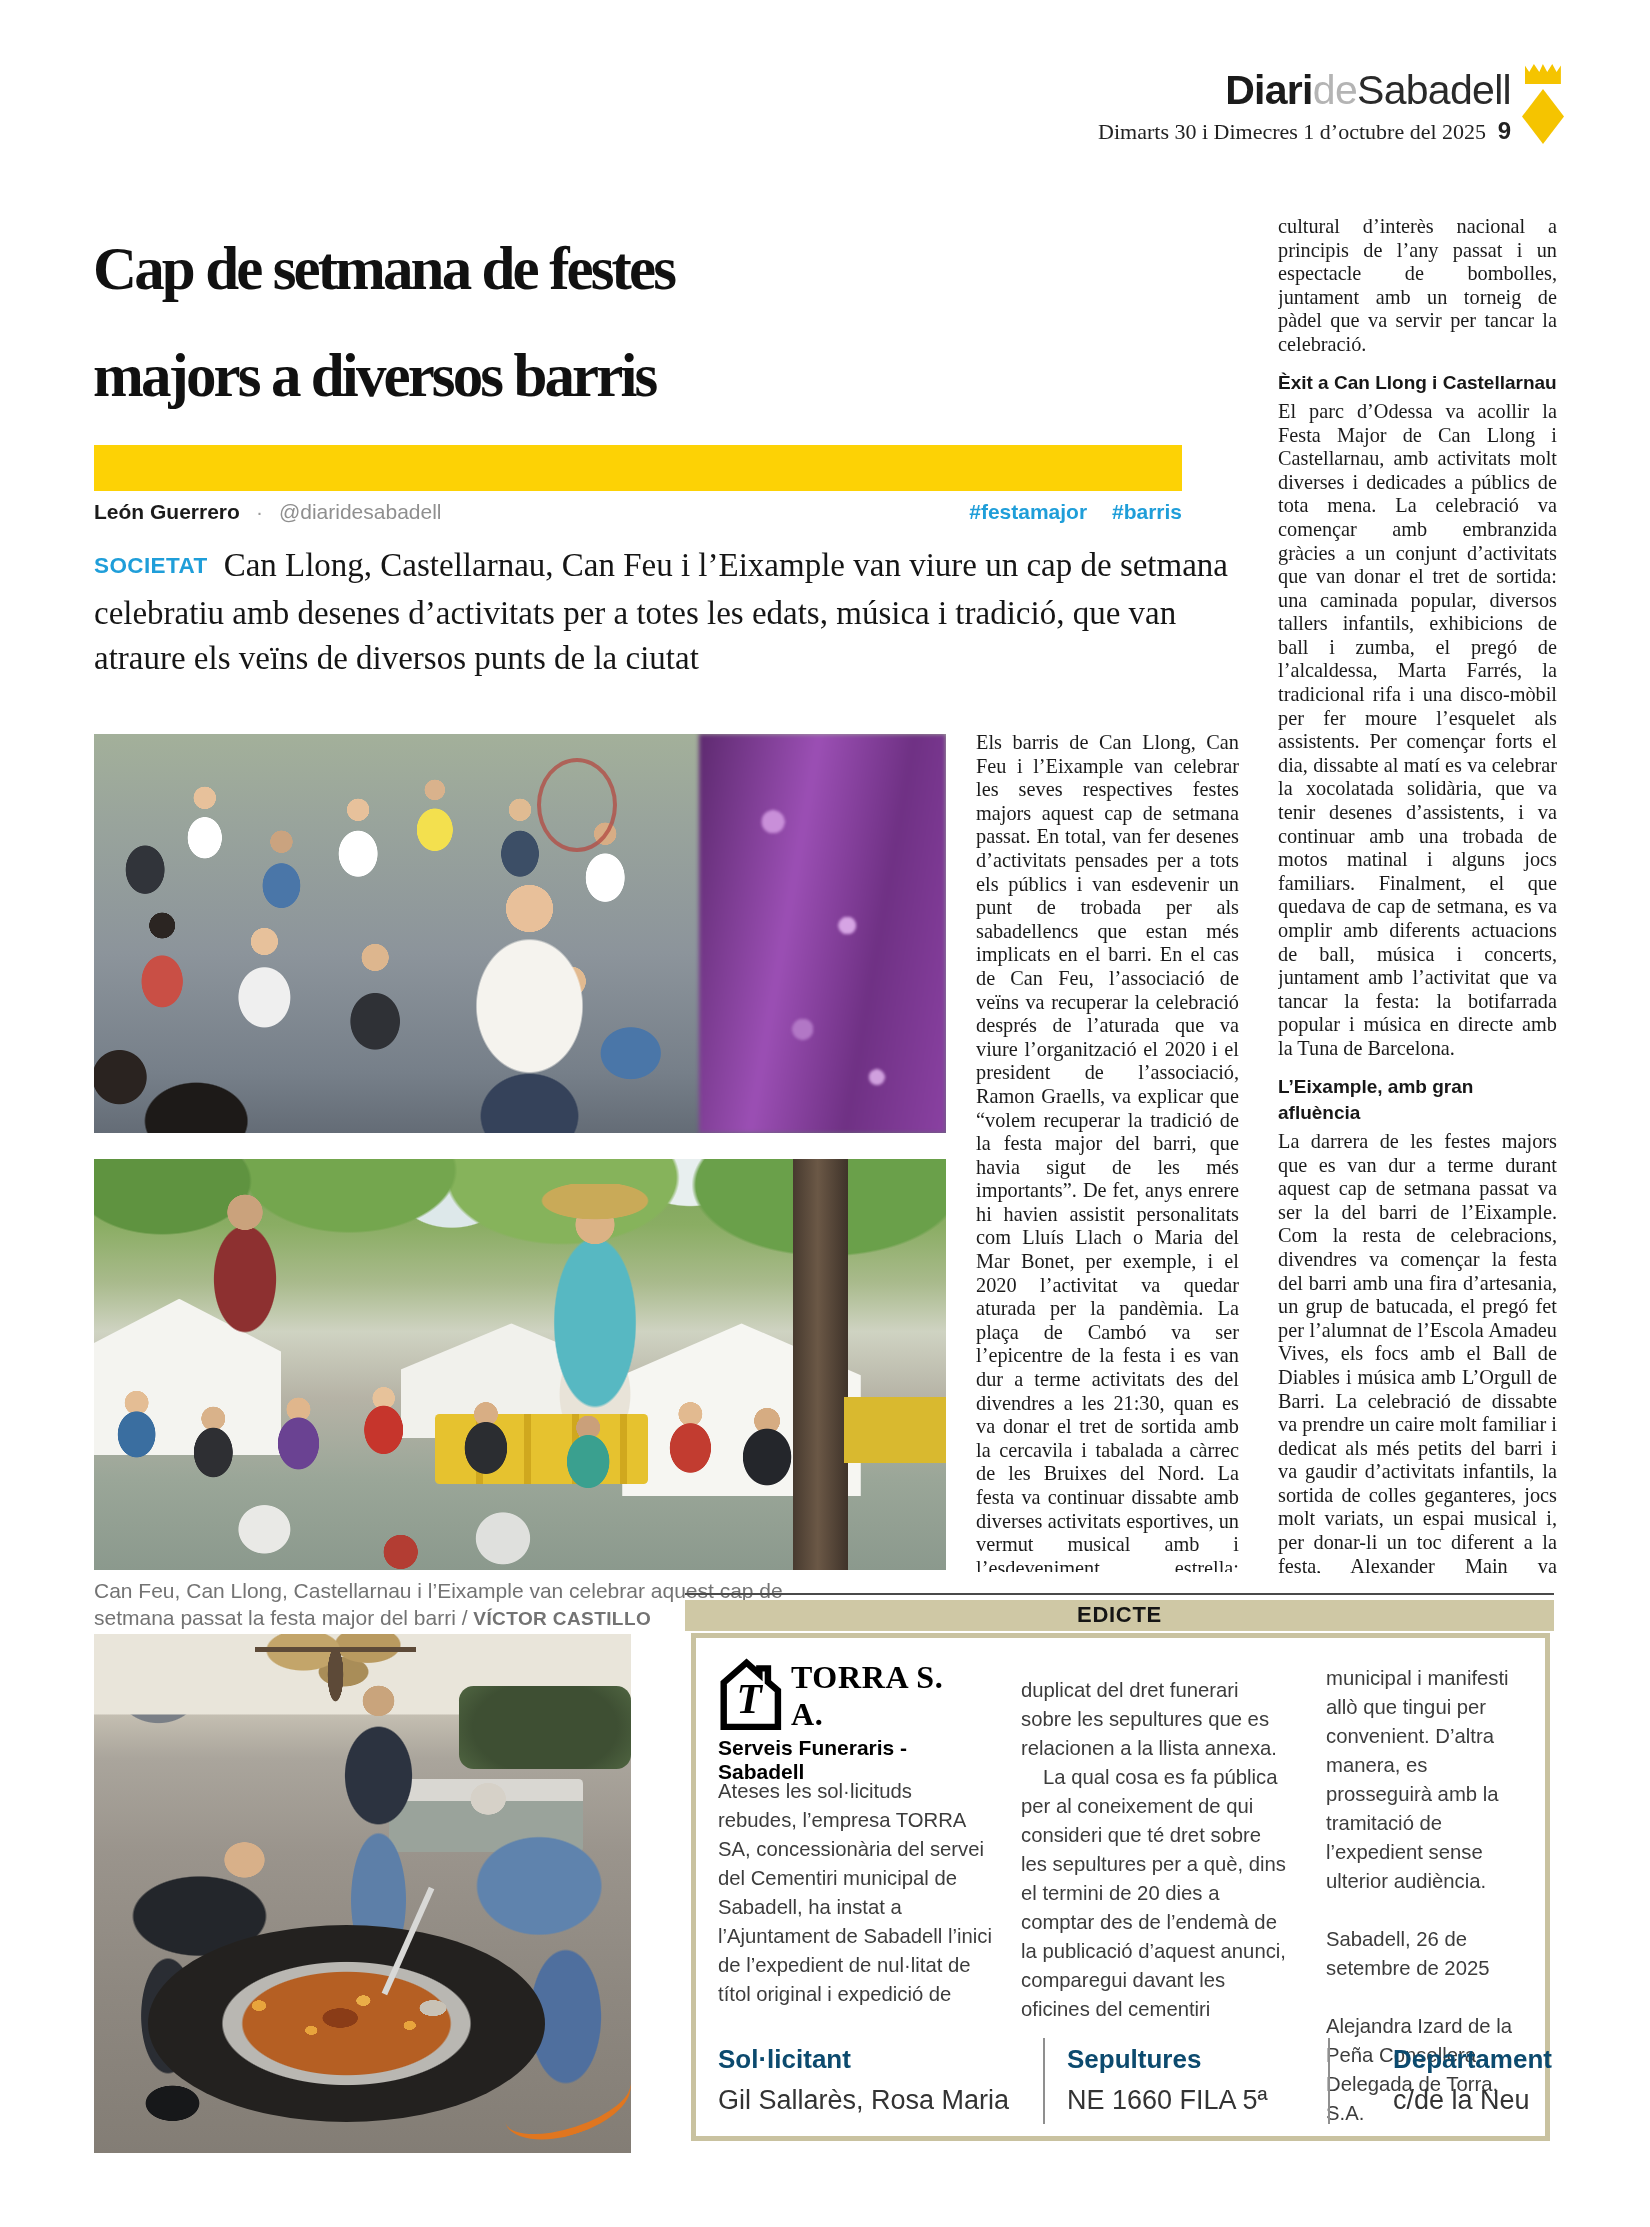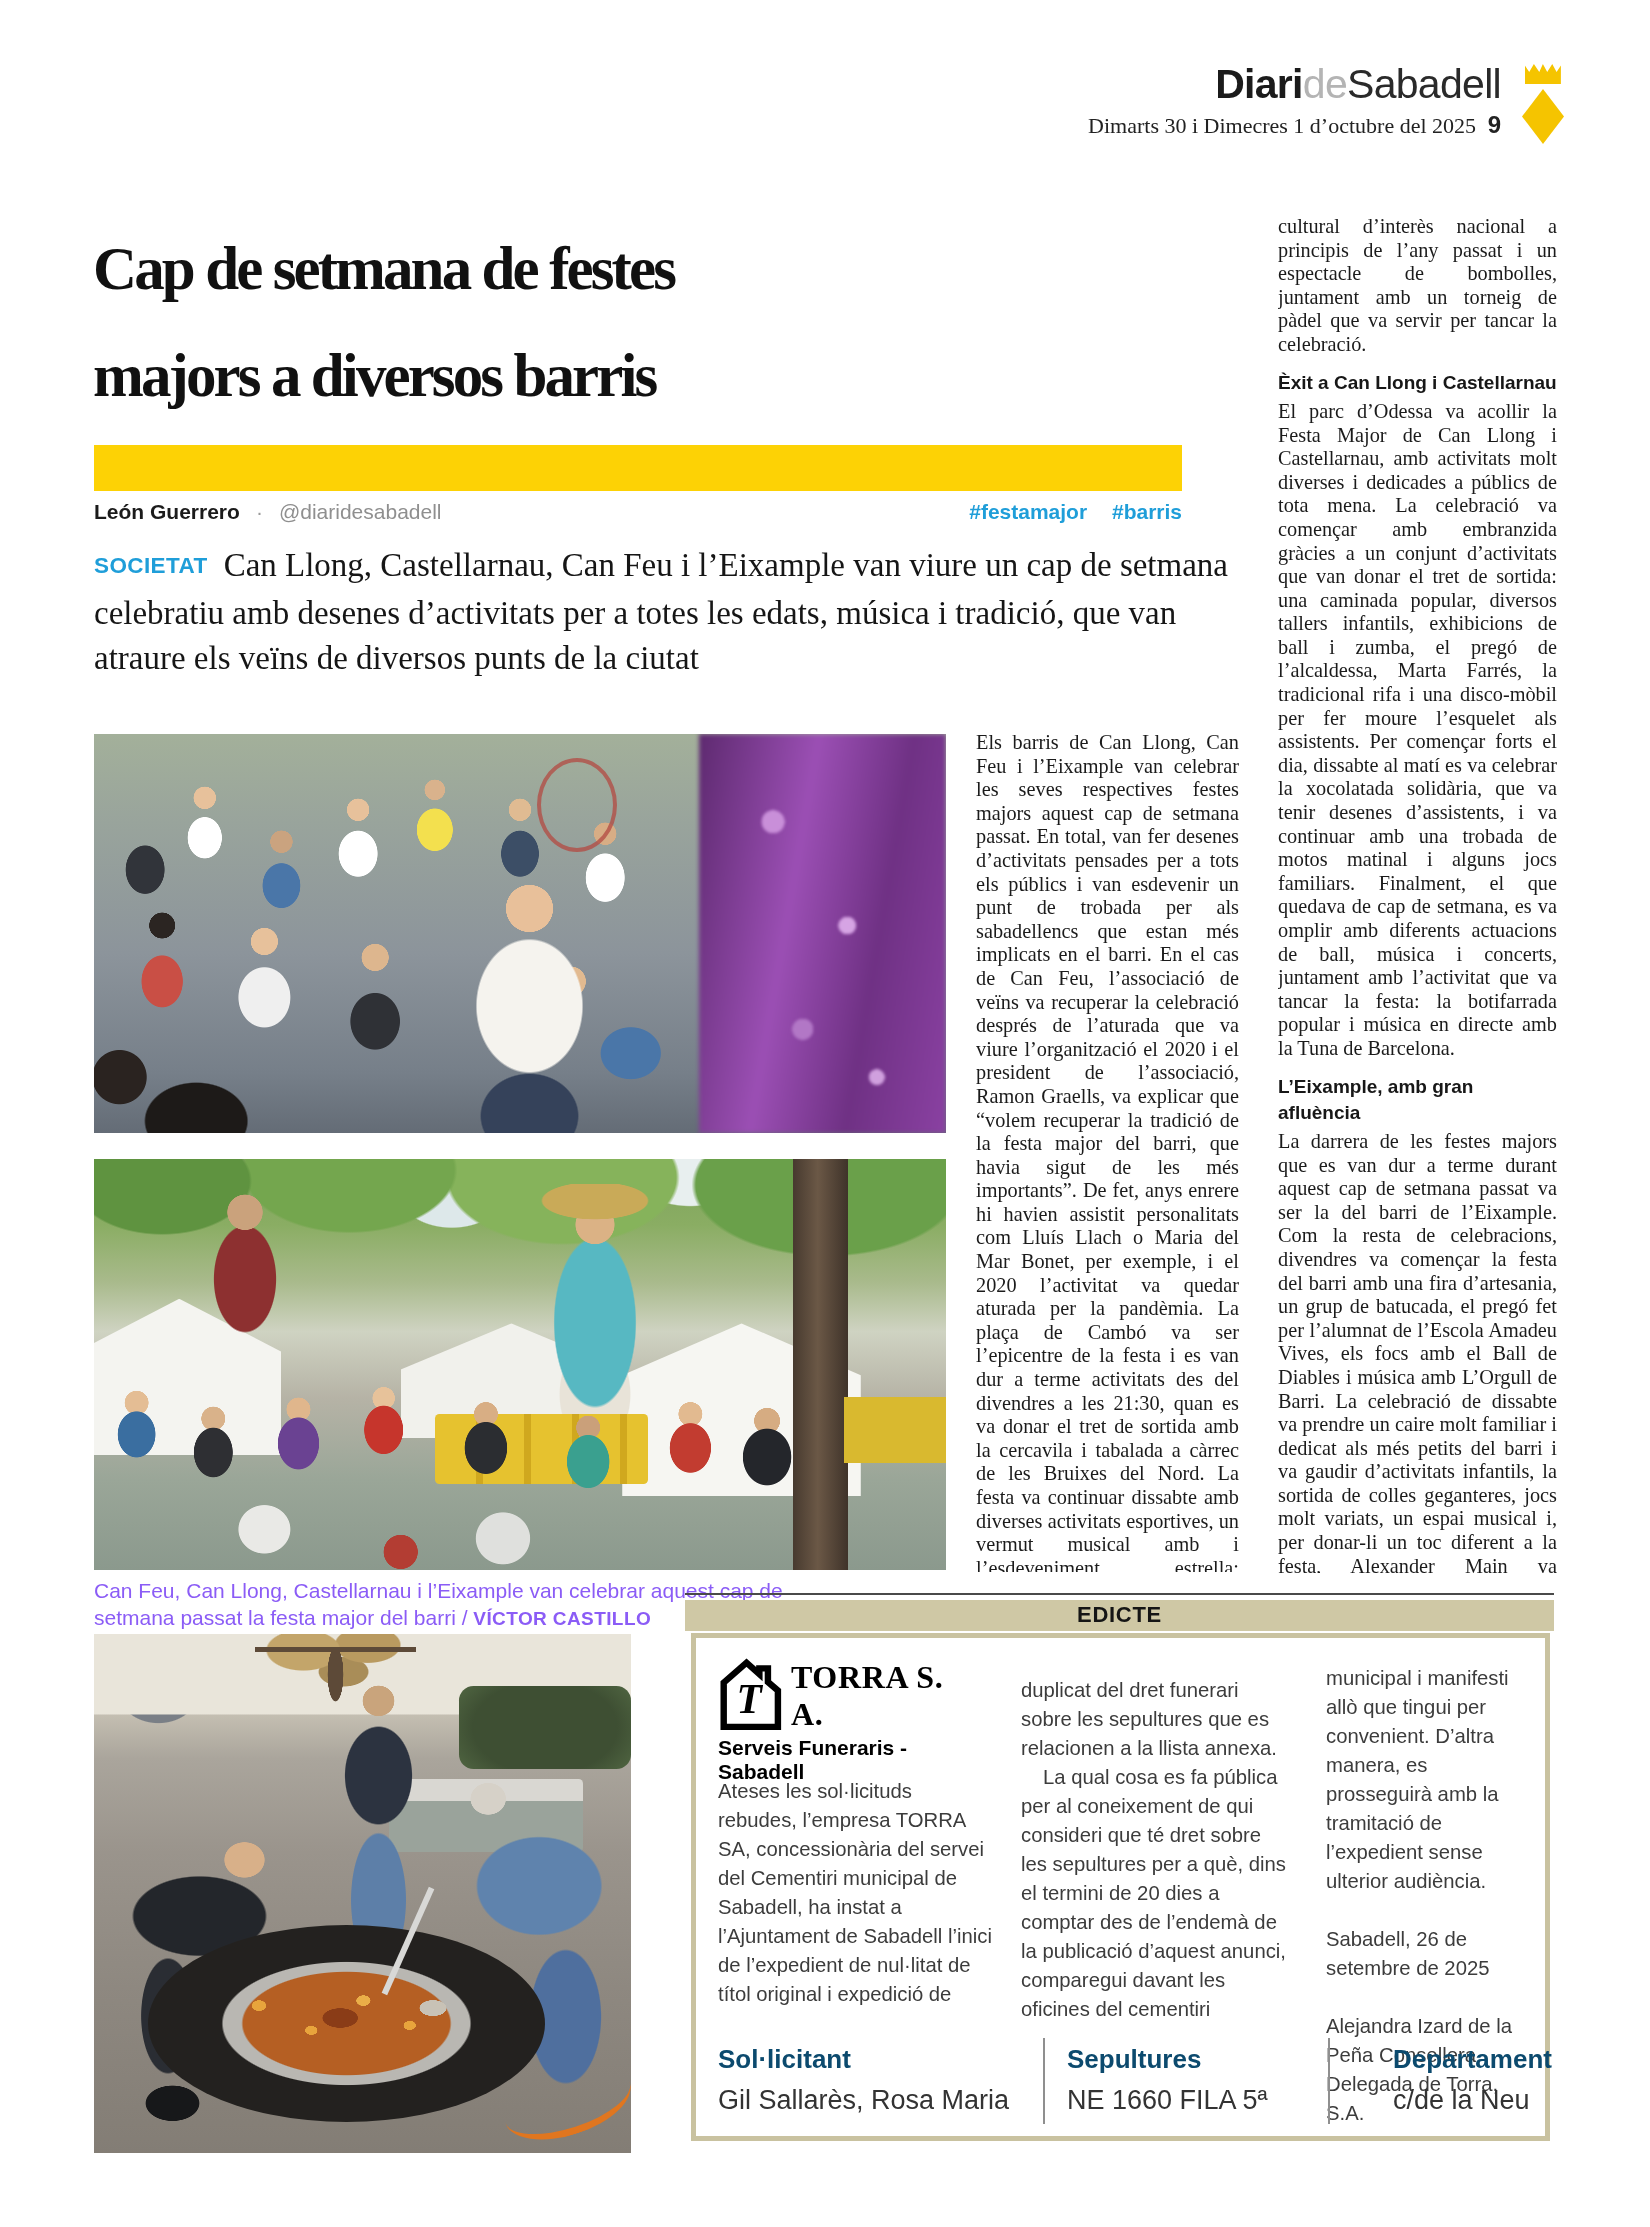--- a/index.html
+++ b/index.html
@@ -1,21 +1,21 @@
 <!DOCTYPE html>
 <html lang="ca" style="font-size:11.6px"><head>
 <meta charset="utf-8">
 <style>
   html,body{margin:0;padding:0;background:#e9e9e9;}
   *,*:before,*:after{box-sizing:border-box;}
   #page{position:relative;width:1651px;height:2227px;background:#ffffff;
         font-family:"Liberation Sans",sans-serif;color:#1c1c1c;overflow:hidden;}
 
   
-  .masthead{position:absolute;top:64px;right:87px;display:flex;align-items:flex-start;gap:21px;}
+  .masthead{position:absolute;top:64px;right:87px;display:flex;align-items:flex-end;gap:11px;}
   .mast-text{text-align:right;}
   .logo-line{font-family:"Liberation Sans",sans-serif;font-size:41px;line-height:41px;letter-spacing:-0.7px;}
   .logo-diari{font-weight:700;color:#1b1b1b;}
   .logo-de{font-weight:400;color:#b4b4b4;}
   .logo-sab{font-weight:400;color:#2a2a2a;}
   .date-line{margin-top:5.8px;font-family:"Liberation Serif",serif;font-size:22px;color:#222;}
   .page-num{font-family:"Liberation Sans",sans-serif;font-weight:700;font-size:24px;margin-left:11.6px;}
   .escut{width:42px;height:81px;position:relative;}
   .escut .crown{position:absolute;top:0;left:2.9px;width:36px;height:20.3px;background:#f5c400;
     clip-path:polygon(0 100%,0 8%,12% 40%,25% 0,40% 40%,50% 0,62% 40%,76% 0,88% 40%,100% 8%,100% 100%);}
@@ -53,21 +53,21 @@
   .photo{position:absolute;overflow:hidden;background:#9aa3a0;}
   .photo1{left:94px;top:734px;width:852px;height:399px;
     background:linear-gradient(180deg,#a3b09a 0%,#99a49c 22%,#8c949b 55%,#767f89 85%,#646c76 100%);}
   .photo2{left:94px;top:1159px;width:852px;height:411px;
     background:linear-gradient(180deg,#7da25c 0%,#8aad63 16%,#a9ba8c 30%,#cfd3c2 42%,#b6b3a6 58%,#9aa698 78%,#8b998d 100%);}
   .photo3{left:94px;top:1634px;width:537px;height:519px;
     background:linear-gradient(180deg,#d9d4c7 0%,#cfc9ba 12%,#aaa59c 24%,#9a948c 42%,#8e8880 68%,#837d75 100%);}
   .blob{position:absolute;}
 
   
-  .caption{position:absolute;left:94px;top:1577px;width:711px;font-size:21px;line-height:27px;color:#8b5cf6;}
+  .caption{position:absolute;left:94px;top:1577px;width:711px;font-size:21px;line-height:27px;color:#737373;}
   .caption .credit{font-weight:700;font-size:19px;letter-spacing:0.4px;}
 
   
   .ed-rule{position:absolute;left:685px;top:1593px;width:869px;height:1.5px;background:#4a4a4a;}
   .ed-bar{position:absolute;left:685px;top:1600px;width:869px;height:30.5px;background:#cfc8a5;
     display:flex;align-items:center;justify-content:center;}
   .ed-bar span{font-weight:700;font-size:22px;letter-spacing:0.7px;color:#151515;}
   .ed-box{position:absolute;left:691px;top:1633px;width:859px;height:508px;background:#ffffff;border:5.8px solid #c9c2a0;}
   .ed-text{position:absolute;font-size:20.3px;line-height:29px;color:#3c3c3c;text-align:left;}
   .ed-text p{margin:0;}

